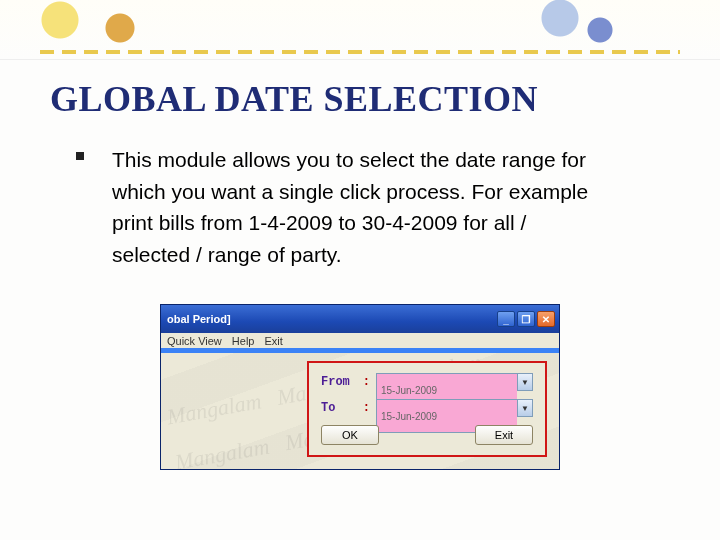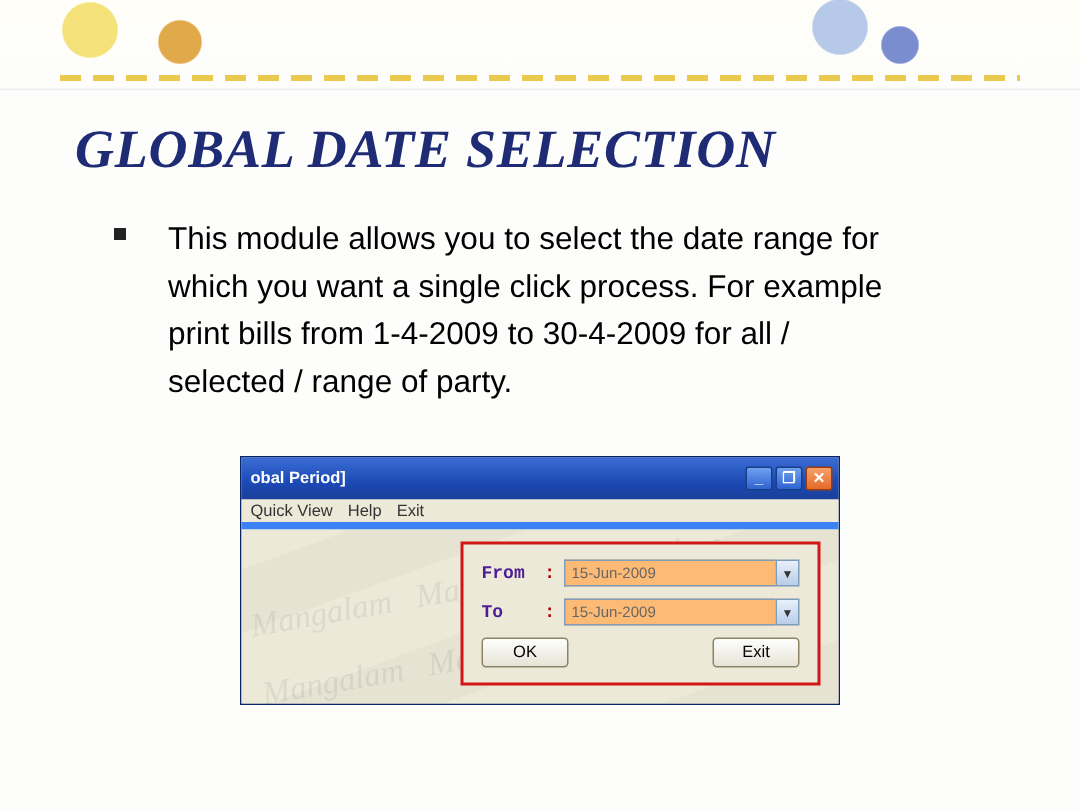--- a/index.html
+++ b/index.html
@@ -30,21 +30,20 @@
     top: 50px;
     height: 4px;
     margin: 0 40px;
     background: repeating-linear-gradient(90deg, #e9c94e 0 14px, transparent 14px 22px);
   }
   .slide {
     padding: 18px 50px 0 50px;
   }
   .title {
     font-family: Georgia, "Times New Roman", serif;
-    font-style: italic;
     font-weight: 700;
     font-size: 36px;
     color: #1f2c75;
     margin: 0 0 24px 0;
     letter-spacing: .5px;
   }
   .bullet-row {
     display: flex;
     align-items: flex-start;
     gap: 28px;
@@ -174,23 +173,23 @@
   }
   .combo {
     flex:1;
     display:flex;
     height: 18px;
   }
   .combo input {
     flex:1;
     border:1px solid #7f9db9;
     border-right:none;
-    background:#fdba74;
+    background:#f9a8d4;
     font-size:10px;
-    padding:0 4px;
+    padding:16px 4px;
     color:#666;
   }
   .combo .dbtn {
     width:16px;
     border:1px solid #7f9db9;
     background: linear-gradient(#e8f0fb,#b8cde8);
     display:flex; align-items:center; justify-content:center;
     font-size:8px; color:#333;
     cursor: default;
   }

